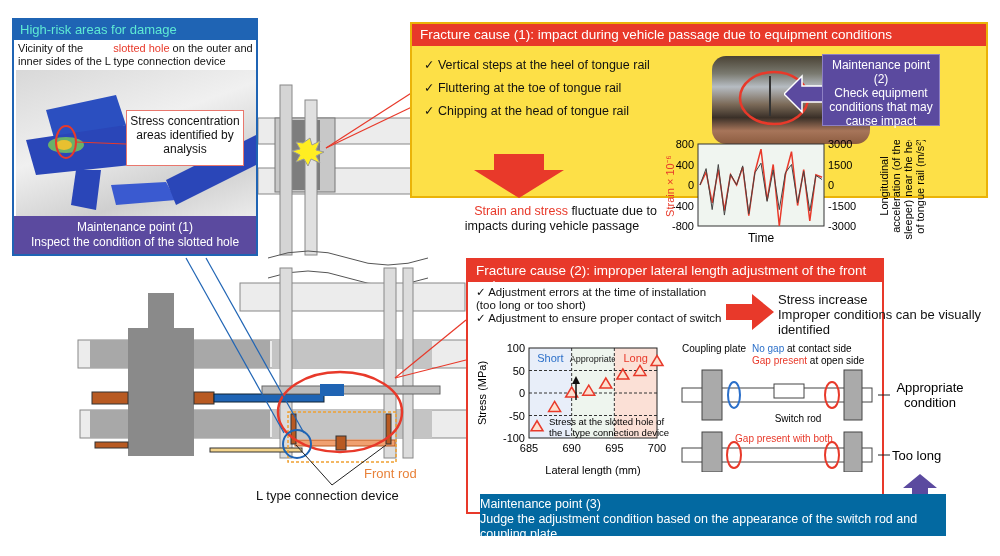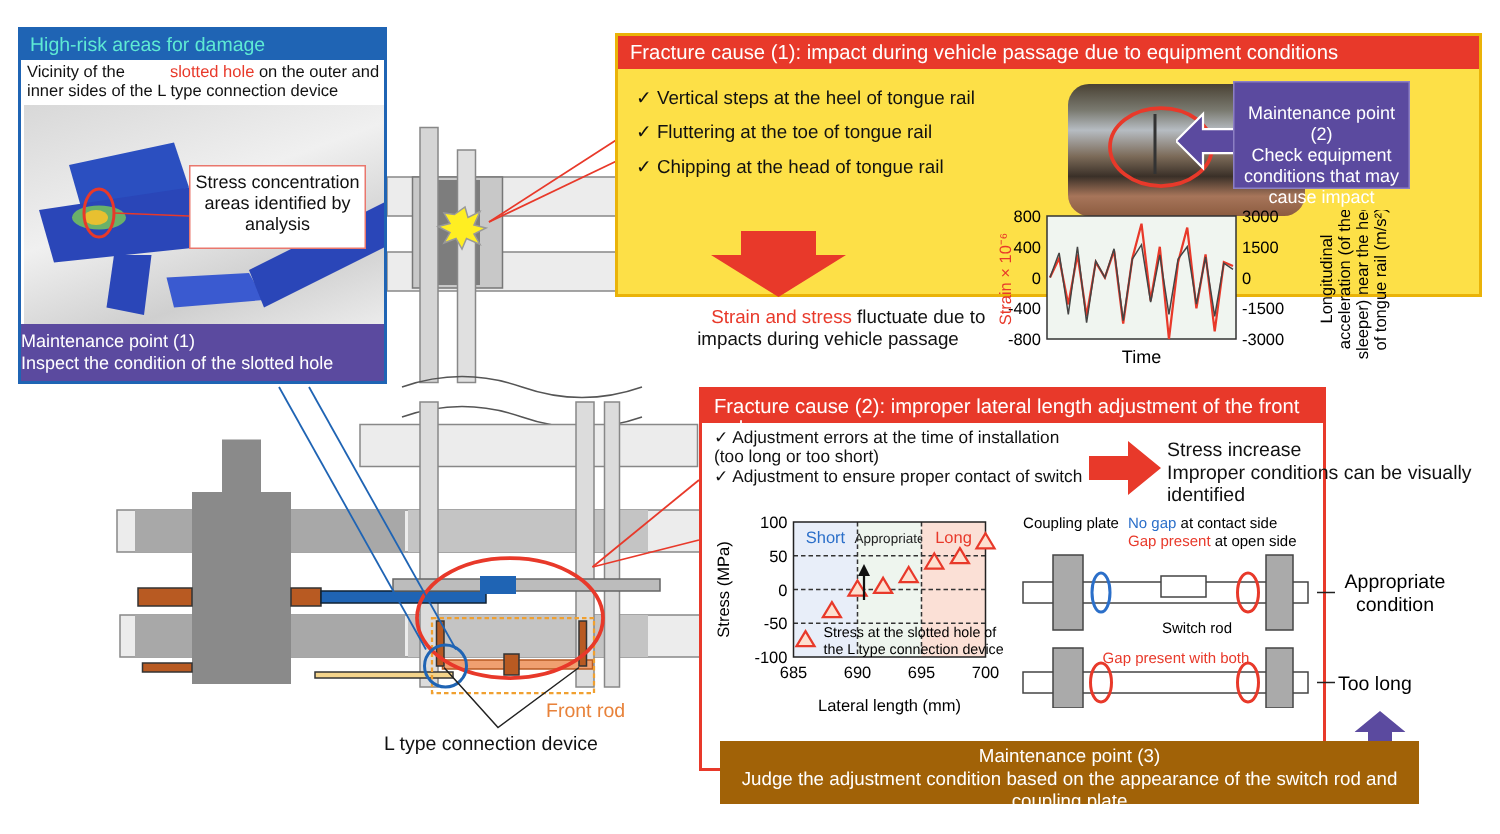--- a/index.html
+++ b/index.html
@@ -7,39 +7,39 @@
   .abs { position: absolute; }
   svg { position: absolute; left: 0; top: 0; }
   .red { color: #e8392a; margin-left: 27px; }
 
   
   #risk-panel { left: 12px; top: 18px; width: 246px; height: 238px; border: 2px solid #1f64b4; background: #fff; }
   #risk-title { left: 0; top: 0; width: 100%; height: 20px; background: #1f64b4; color: #5eead4; font-size: 13px; padding: 2px 6px; }
   #risk-desc { left: 4px; top: 22px; width: 240px; font-size: 11px; line-height: 13px; }
   #fea-image { left: 2px; top: 50px; width: 240px; height: 160px; background: linear-gradient(160deg,#d8d8d8 0%,#f0f0f0 40%,#cfcfcf 70%,#f2f2f2 100%); overflow: hidden; }
   #stress-callout { left: 112px; top: 90px; width: 118px; height: 56px; background: #fff; border: 1.5px solid #e9776d; font-size: 12px; line-height: 14px; text-align: center; padding-top: 3px; }
-  #mp1 { left: 0; top: 196px; width: 100%; height: 38px; background: #5b4a9f; color: #fff; font-size: 12px; text-align: left; line-height: 15px; padding-top: 4px; }
+  #mp1 { left: 0; top: 196px; width: 100%; height: 38px; background: #5b4a9f; color: #fff; font-size: 12px; text-align: center; line-height: 15px; padding-top: 4px; }
 
   
   #fc1 { left: 410px; top: 22px; width: 578px; height: 176px; border: 2px solid #eab308; background: #fde047; }
   .fc-title { left: 0; top: 0; width: 100%; height: 22px; background: #e8392a; color: #fff; font-size: 13.5px; padding: 3px 8px; }
   #fc1-list { left: 12px; top: 30px; font-size: 12.5px; line-height: 23px; }
   #fc1-arrow { left: 62px; top: 132px; }
   #fc1-summary { left: 20px; top: 180px; width: 240px; font-size: 12.5px; line-height: 15px; text-align: center; }
   #rail-photo { left: 300px; top: 32px; width: 158px; height: 88px; border-radius: 14px; background: linear-gradient(180deg,#4a4234 0%,#7a7a70 20%,#b6bcc2 35%,#7b6a58 55%,#3a3028 70%,#a7755a 85%,#8c5c40 100%); overflow: hidden; }
-  #mp2 { left: 410px; top: 30px; width: 118px; height: 72px; background: #5b4a9f; color: #fff; font-size: 12px; line-height: 14px; text-align: center; padding-top: 13px; border: 1px solid #8d80c4; }
+  #mp2 { left: 410px; top: 30px; width: 118px; height: 72px; background: #5b4a9f; color: #fff; font-size: 12px; line-height: 14px; text-align: center; padding-top: 3px; border: 1px solid #8d80c4; }
   #strain-chart { left: 240px; top: 116px; }
 
   
   #fc2 { left: 466px; top: 258px; width: 418px; height: 256px; border: 2px solid #e8392a; background: #fff; }
   #fc2-list { left: 8px; top: 26px; font-size: 11.5px; line-height: 13px; width: 250px; }
   #fc2-result { left: 310px; top: 32px; font-size: 13px; line-height: 15px; width: 210px; }
   #stress-chart { left: 0px; top: 80px; }
   #rod-diagram { left: 206px; top: 82px; }
-  #mp3 { left: 480px; top: 494px; width: 466px; height: 42px; background: #a16207; color: #fff; font-size: 12.5px; line-height: 15px; text-align: center; padding-top: 3px; }
+  #mp3 { left: 480px; top: 494px; width: 466px; height: 42px; background: #0369a1; color: #fff; font-size: 12.5px; line-height: 15px; text-align: left; padding-top: 3px; }
 </style>
 </head>
 <body>
 
 <svg width="1000" height="556">
 
   <rect x="258" y="118" width="160" height="26" fill="#ececec" stroke="#888"></rect>
   <rect x="258" y="168" width="160" height="26" fill="#ececec" stroke="#888"></rect>
   <rect x="275" y="118" width="60" height="74" fill="#c8c8c8" stroke="#777"></rect>
   <rect x="290" y="120" width="30" height="70" fill="#7d7d7d"></rect>

